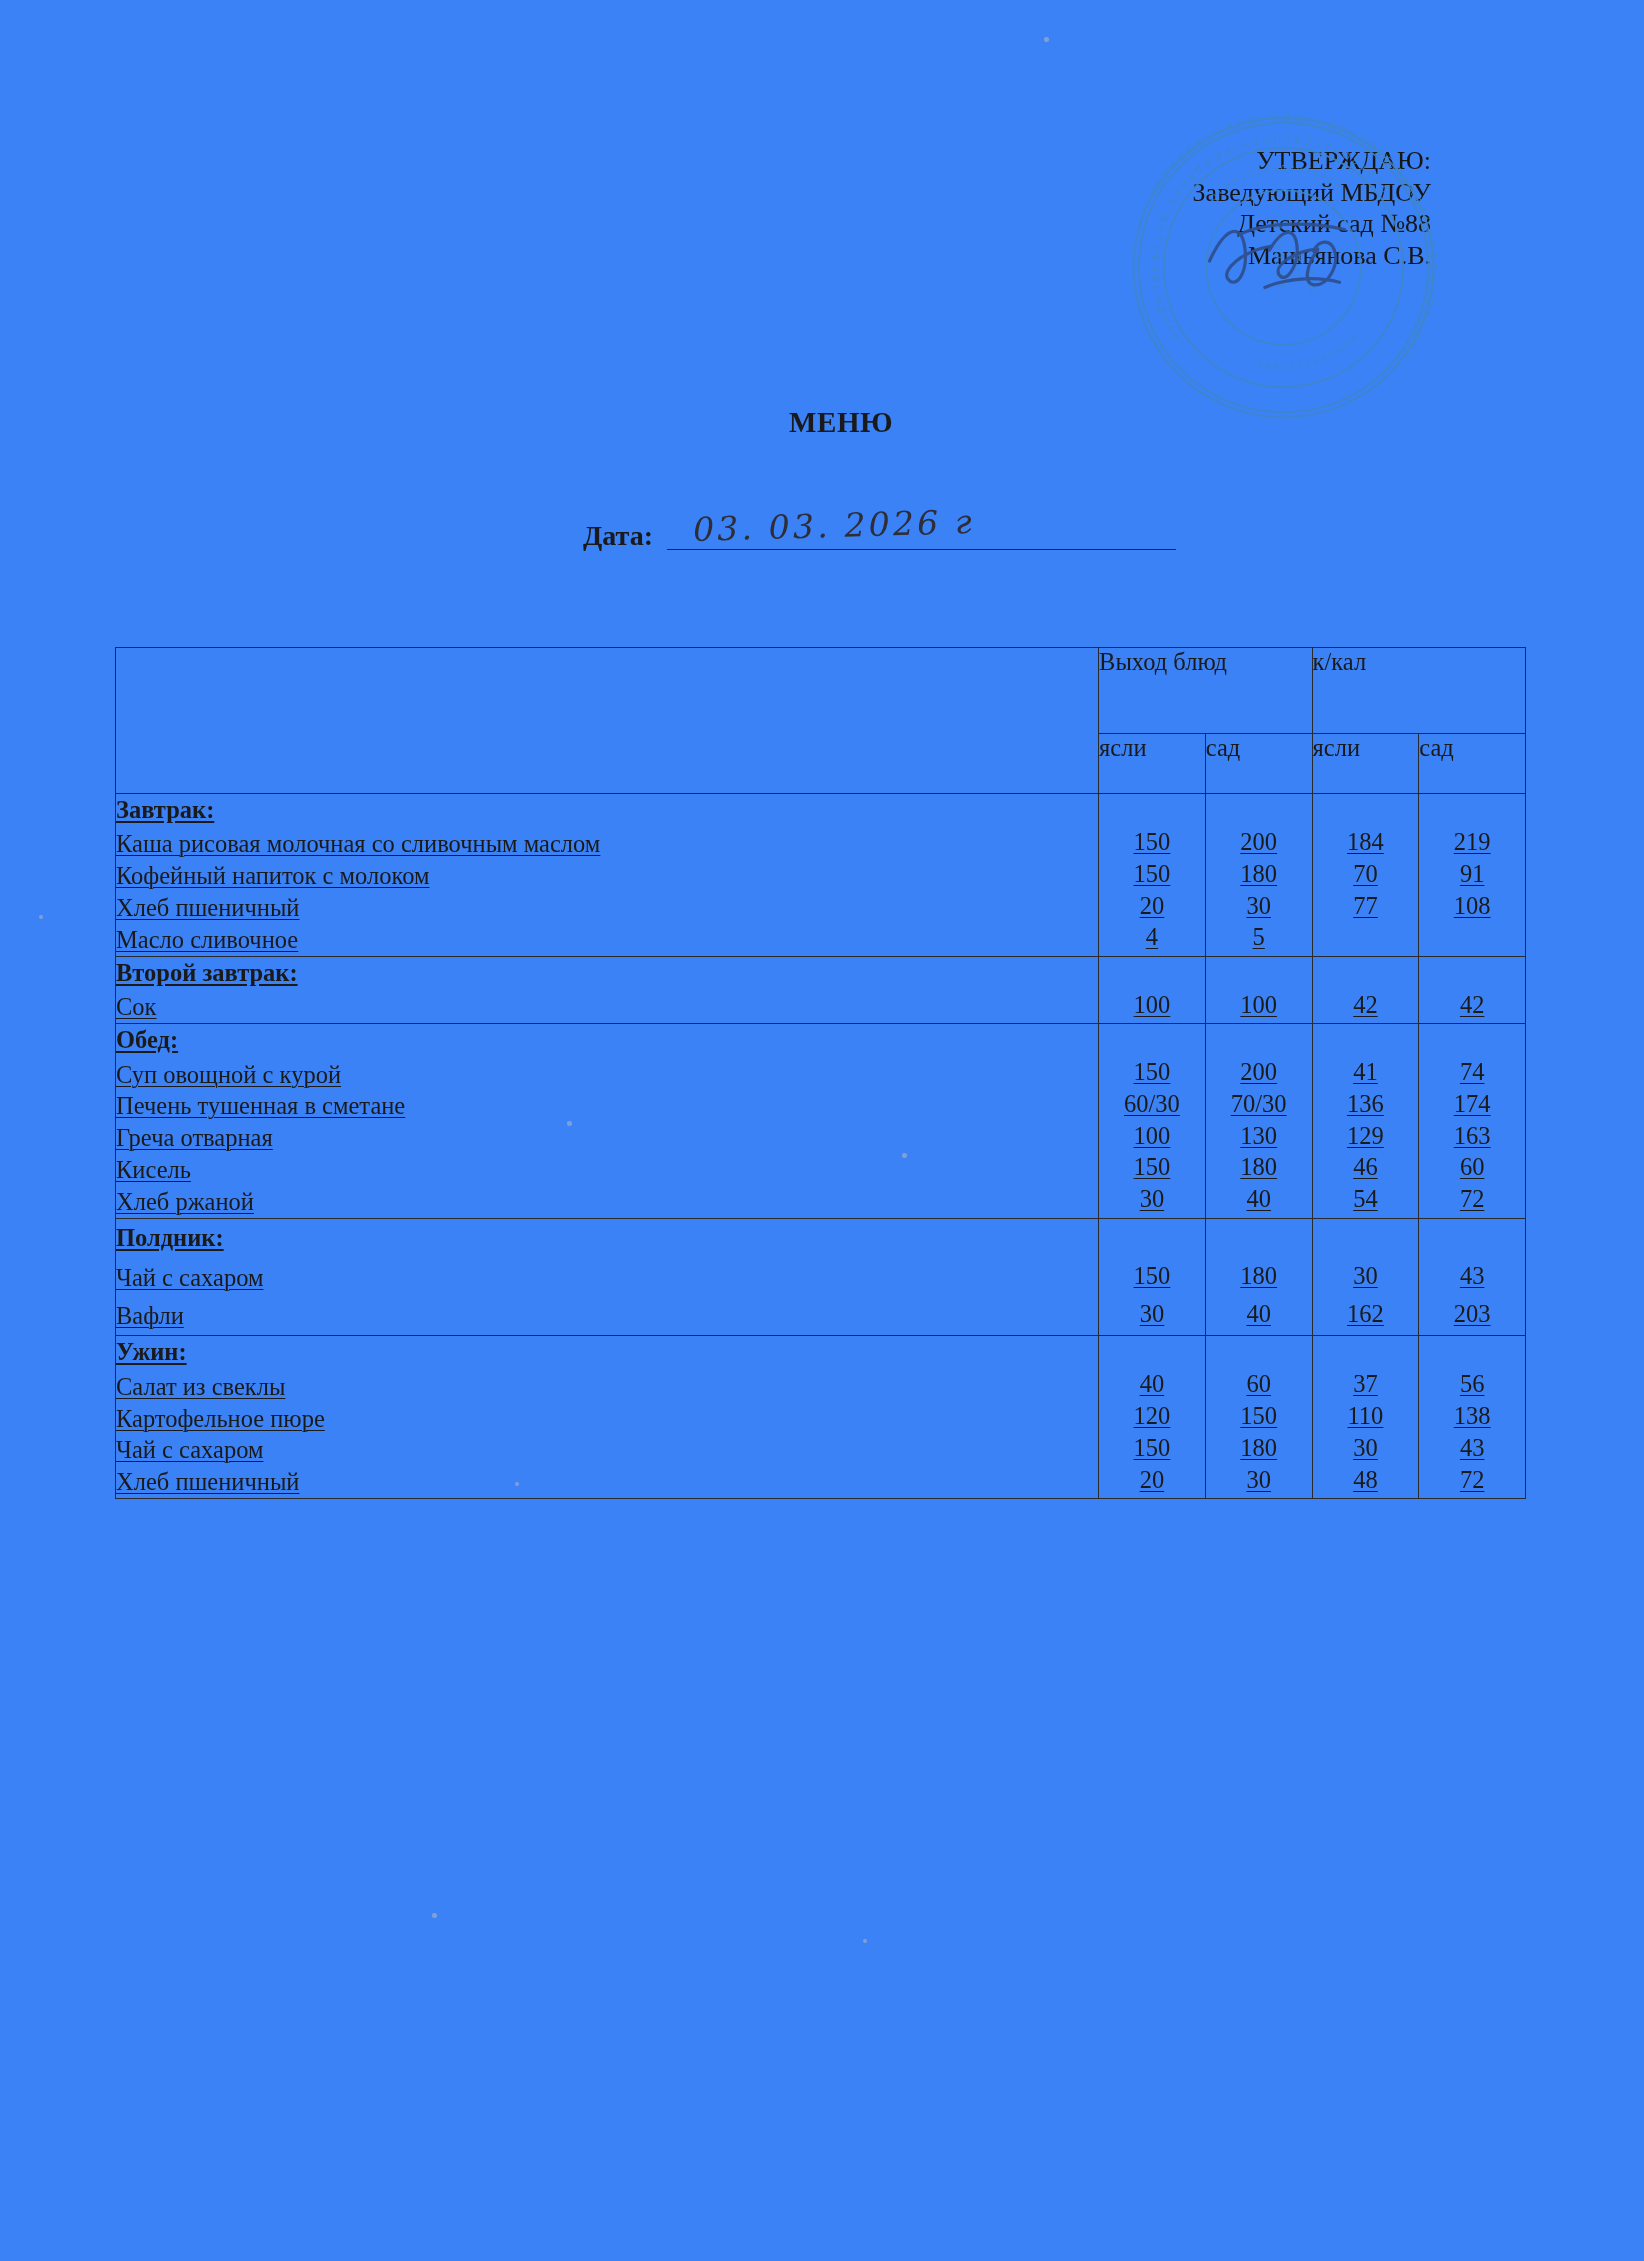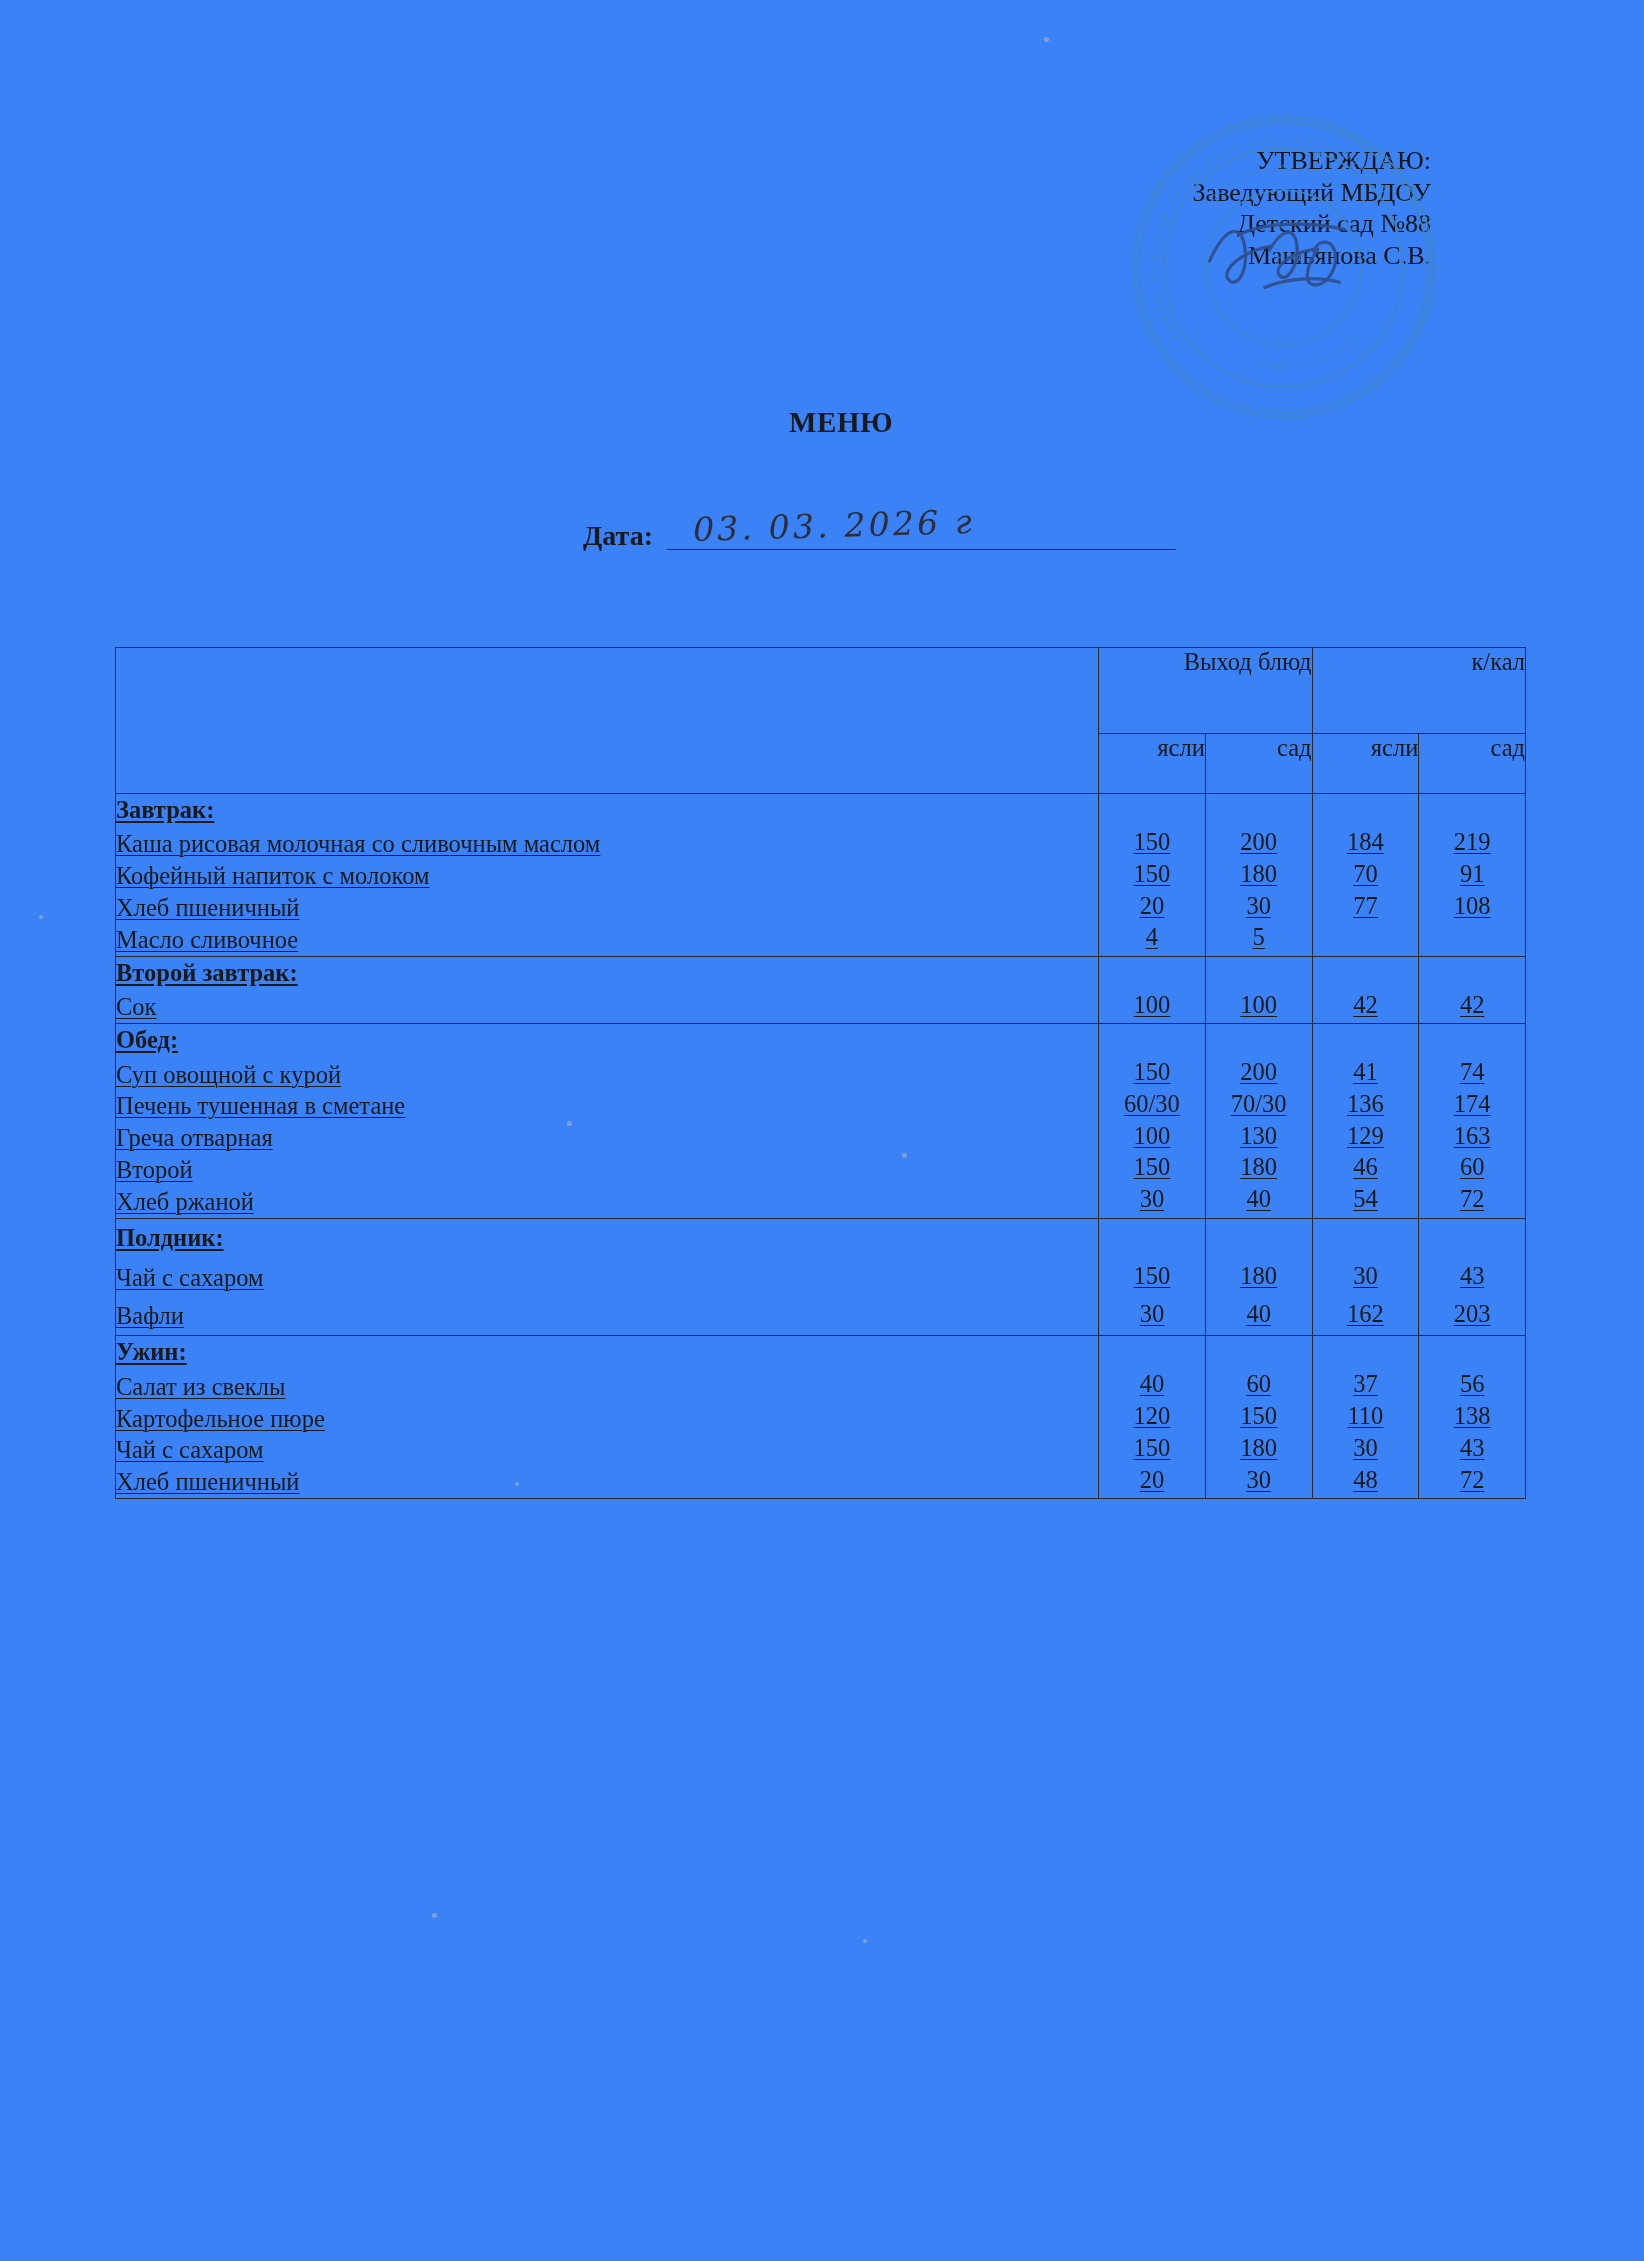--- a/index.html
+++ b/index.html
@@ -98,21 +98,21 @@
     border-collapse: collapse;
     font-size: 24.5px;
   }
   .menu-table td, .menu-table th {
     border: 1.9px solid #2a2a2a;
     padding: 0;
     vertical-align: top;
   }
   .menu-table th {
     font-weight: normal;
-    text-align: right;
+    text-align: left;
     font-size: 24.5px;
   }
   .th-blank { width: 986px; }
   .th-group { height: 85px; }
   .th-sub { height: 59px; }
   .col-num { width: 106px; margin-top: 32px; }
 
   .group-label {
     padding: 9px 0 6.4px 0;
   }
@@ -307,21 +307,21 @@
           <span class="num">42</span>
         </td>
       </tr>
 
       <tr>
         <td class="meal-name-cell">
           <span class="meal-title">Обед:</span>
           <span class="dish">Суп овощной с курой</span>
           <span class="dish">Печень тушенная в сметане</span>
           <span class="dish">Греча отварная</span>
-          <span class="dish">Второй</span>
+          <span class="dish">Кисель</span>
           <span class="dish">Хлеб ржаной</span>
         </td>
         <td class="num-cell col-num">
           <span class="pad-title">.</span>
           <span class="num">150</span>
           <span class="num">60/30</span>
           <span class="num">100</span>
           <span class="num">150</span>
           <span class="num">30</span>
         </td>

